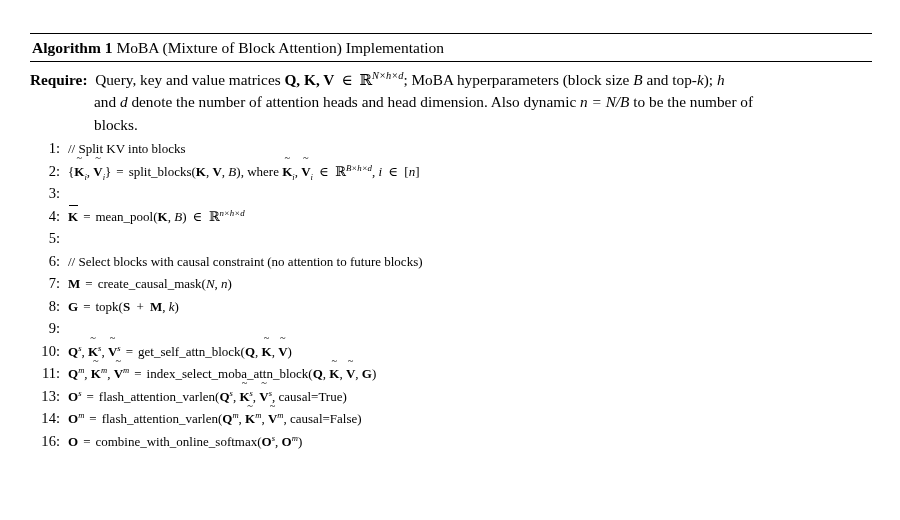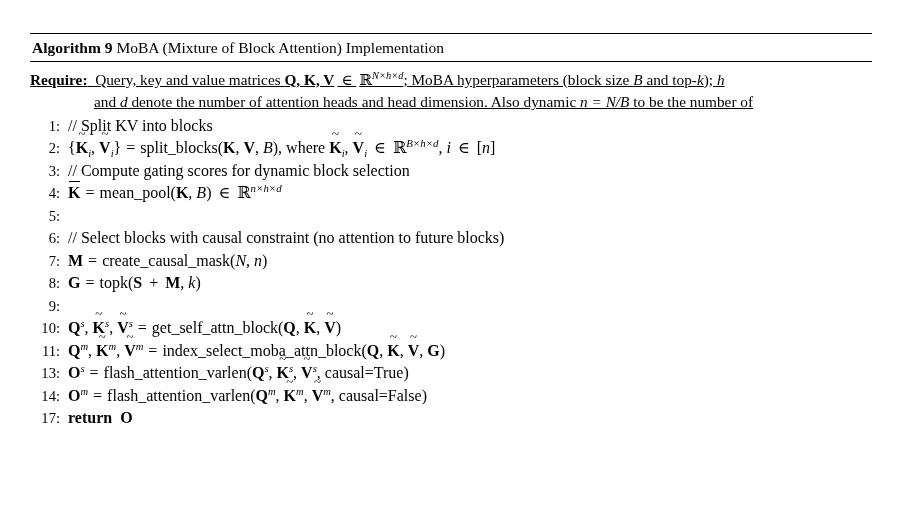--- a/index.html
+++ b/index.html
@@ -53,21 +53,20 @@
   }
 
   
   .require-block {
     position: relative;
     padding: 2px 0 0 0;
     line-height: 22.4px;
   }
   .require-line {
     white-space: nowrap;
-    text-decoration: underline;
   }
   .require-line.cont {
     padding-left: 64px;
   }
   .kw {
     font-weight: bold;
   }
 
   
   .steps {
@@ -82,21 +81,21 @@
   }
   .step-num {
     width: 30px;
     min-width: 30px;
     text-align: right;
     font-size: 14.6px;
     padding-right: 8px;
     box-sizing: content-box;
   }
   .step-txt {
-    font-size: 16px;
+    font-size: 13px;
   }
 
   
   .mb   { font-weight: bold; font-family: "Liberation Serif","DejaVu Serif",serif; }   
   .mi   { font-style: italic; font-family: "Liberation Serif","DejaVu Serif",serif; }  
   .rm   { font-style: normal; }                                                        
   .op   { padding: 0 3px; }
   .opw  { padding: 0 5px; }
   sup.sm { font-size: 0.66em; vertical-align: super; font-style: italic; line-height: 0; }
   sub.sm { font-size: 0.66em; vertical-align: sub;   font-style: italic; line-height: 0; }
@@ -134,53 +133,55 @@
   .comment { font-style: normal; }
 </style>
 </head>
 <body>
 
 <div id="algorithm-box">
 
   <div class="rule-thick"></div>
 
   <div class="algo-caption">
-    <span class="algo-label">Algorithm 9</span><span>&nbsp;</span><span>MoBA (Mixture of Block Attention) Implementation</span>
+    <span class="algo-label">Algorithm 1</span><span>&nbsp;</span><span>MoBA (Mixture of Block Attention) Implementation</span>
   </div>
 
   <div class="rule-thin"></div>
 
   <div class="algo-body">
 
     <div class="require-block">
       <div class="require-line">
         <span class="kw">Require:</span><span>&nbsp;&nbsp;</span><span>Query, key and value matrices </span><span class="mb">Q, K, V</span><span class="op"> ∈ </span><span class="bb">ℝ</span><span class="exp">N×h×d</span><span>; MoBA hyperparameters (block size </span><span class="mi">B</span><span> and top-</span><span class="mi">k</span><span>); </span><span class="mi">h</span>
       </div>
       <div class="require-line cont">
         <span>and </span><span class="mi">d</span><span> denote the number of attention heads and head dimension.  Also dynamic </span><span class="mi">n = N/B</span><span> to be the number of</span>
       </div>
+      <div class="require-line cont">
+        <span>blocks.</span>
+      </div>
     </div>
 
     <div class="steps">
 
       <div class="step">
         <span class="step-num">1:</span>
         <span class="step-txt comment">// Split KV into blocks</span>
       </div>
 
       <div class="step">
         <span class="step-num">2:</span>
         <span class="step-txt">
           <span class="rm">{</span><span class="mb tld">K</span><sub class="sm">i</sub><span class="rm">,&nbsp;</span><span class="mb tld">V</span><sub class="sm">i</sub><span class="rm">}</span><span class="opw">=</span><span class="rm">split_blocks</span><span class="rm">(</span><span class="mb">K</span><span class="rm">,&nbsp;</span><span class="mb">V</span><span class="rm">,&nbsp;</span><span class="mi">B</span><span class="rm">),&nbsp;</span><span class="rm">where</span><span class="rm">&nbsp;</span><span class="mb tld">K</span><sub class="sm">i</sub><span class="rm">,&nbsp;</span><span class="mb tld">V</span><sub class="sm">i</sub><span class="op">&nbsp;∈&nbsp;</span><span class="bb">ℝ</span><span class="exp">B×h×d</span><span class="rm">,&nbsp;</span><span class="mi">i</span><span class="op">&nbsp;∈&nbsp;</span><span class="rm">[</span><span class="mi">n</span><span class="rm">]</span>
         </span>
       </div>
 
       <div class="step">
         <span class="step-num">3:</span>
-        <span class="step-txt comment">// Compute gating scores for dynamic block selection</span>
       </div>
 
       <div class="step">
         <span class="step-num">4:</span>
         <span class="step-txt">
           <span class="mb ovb">K</span><span class="opw">=</span><span class="rm">mean_pool</span><span class="rm">(</span><span class="mb">K</span><span class="rm">,&nbsp;</span><span class="mi">B</span><span class="rm">)</span><span class="op">&nbsp;∈&nbsp;</span><span class="bb">ℝ</span><span class="exp">n×h×d</span>
         </span>
       </div>
 
       <div class="step">
@@ -233,24 +234,24 @@
       </div>
 
       <div class="step">
         <span class="step-num">14:</span>
         <span class="step-txt">
           <span class="mb">O</span><sup class="sm">m</sup><span class="opw">=</span><span class="rm">flash_attention_varlen</span><span class="rm">(</span><span class="mb">Q</span><sup class="sm">m</sup><span class="rm">,&nbsp;</span><span class="mb tld">K</span><sup class="sm">m</sup><span class="rm">,&nbsp;</span><span class="mb tld">V</span><sup class="sm">m</sup><span class="rm">,&nbsp;</span><span class="rm">causal=False</span><span class="rm">)</span>
         </span>
       </div>
 
 
-
-      <div class="step">
-        <span class="step-num">17:</span>
-        <span class="step-txt">
-          <span class="kw">return</span><span>&nbsp;&nbsp;</span><span class="mb">O</span>
-        </span>
-      </div>
+      <div class="step">
+        <span class="step-num">16:</span>
+        <span class="step-txt">
+          <span class="mb">O</span><span class="opw">=</span><span class="rm">combine_with_online_softmax</span><span class="rm">(</span><span class="mb">O</span><sup class="sm">s</sup><span class="rm">,&nbsp;</span><span class="mb">O</span><sup class="sm">m</sup><span class="rm">)</span>
+        </span>
+      </div>
+
 
     </div>
   </div>
 
 </div>
 
 </body></html>

